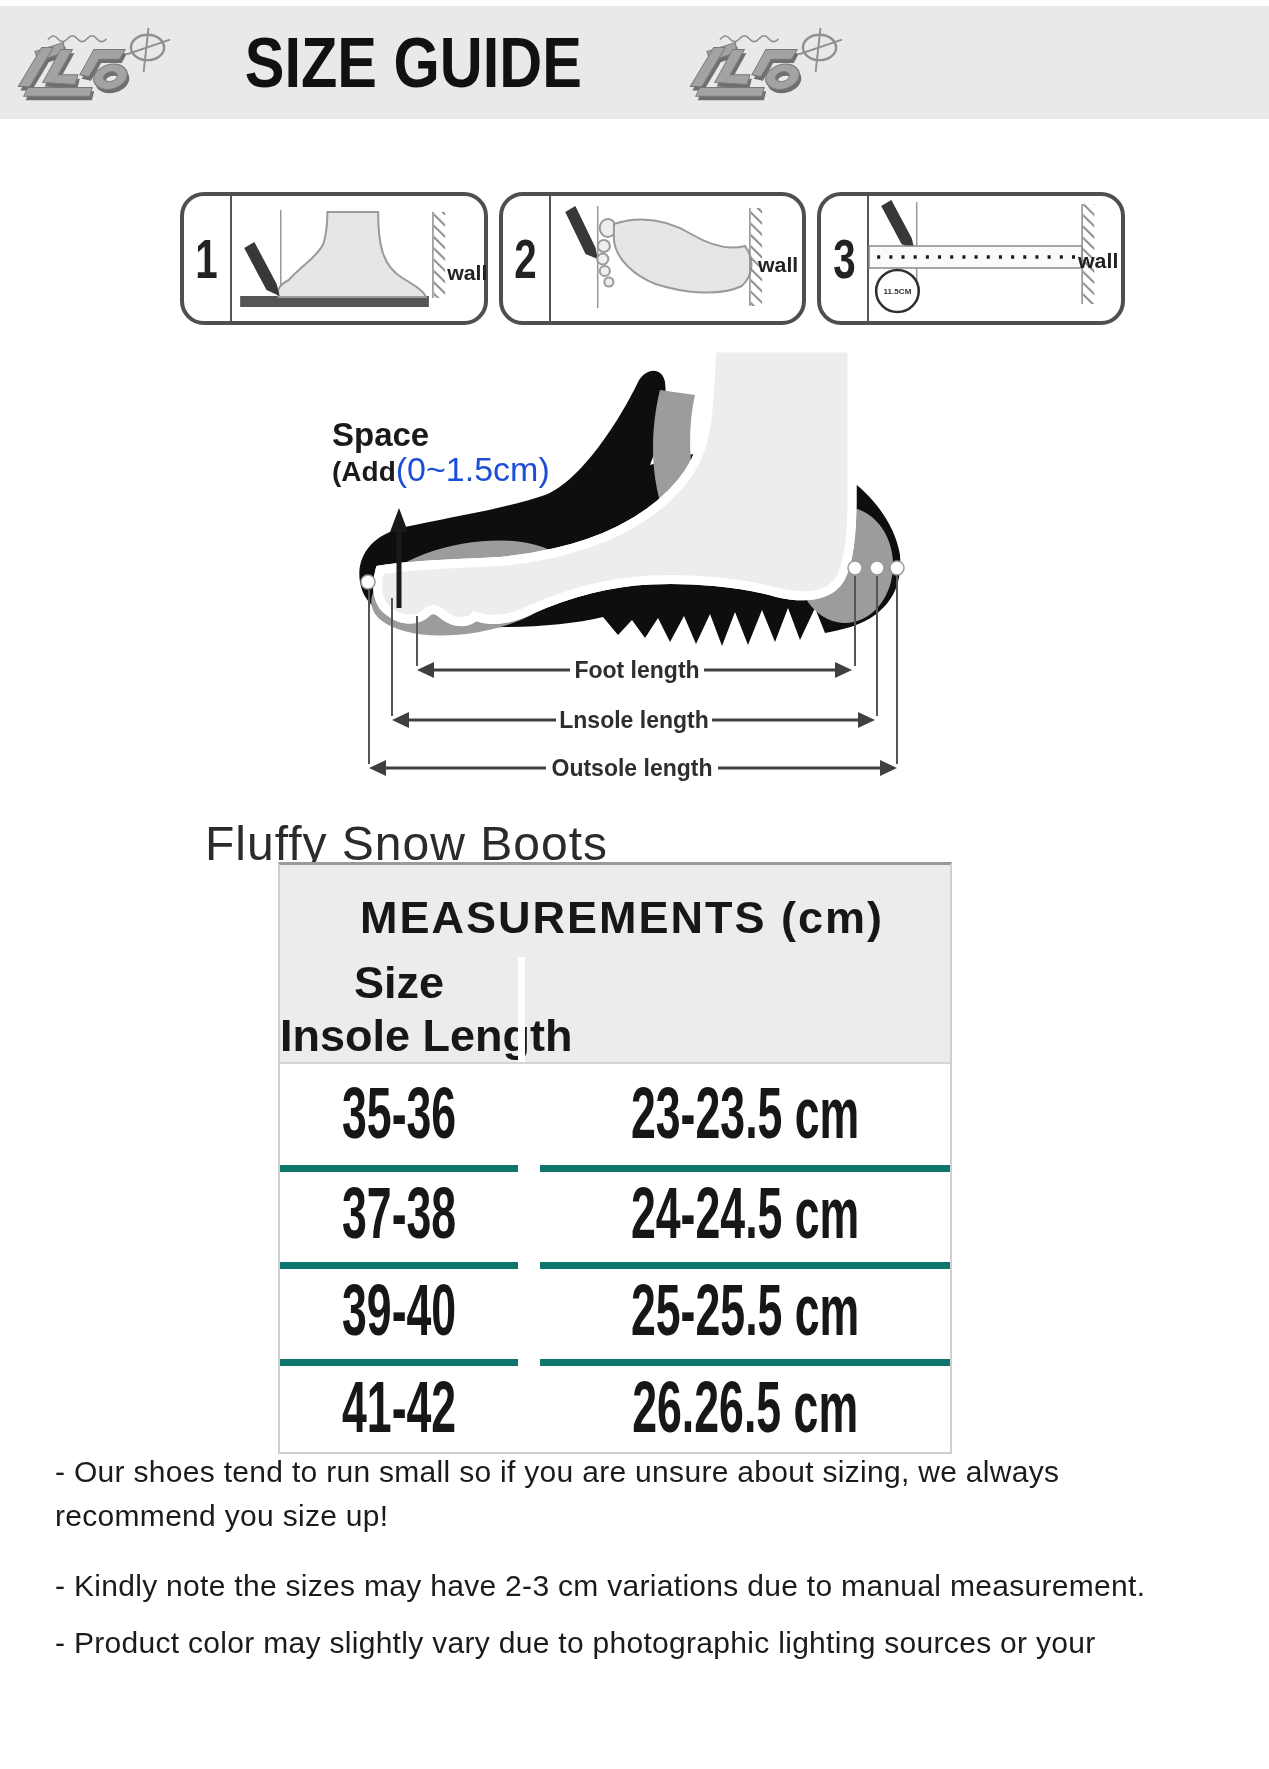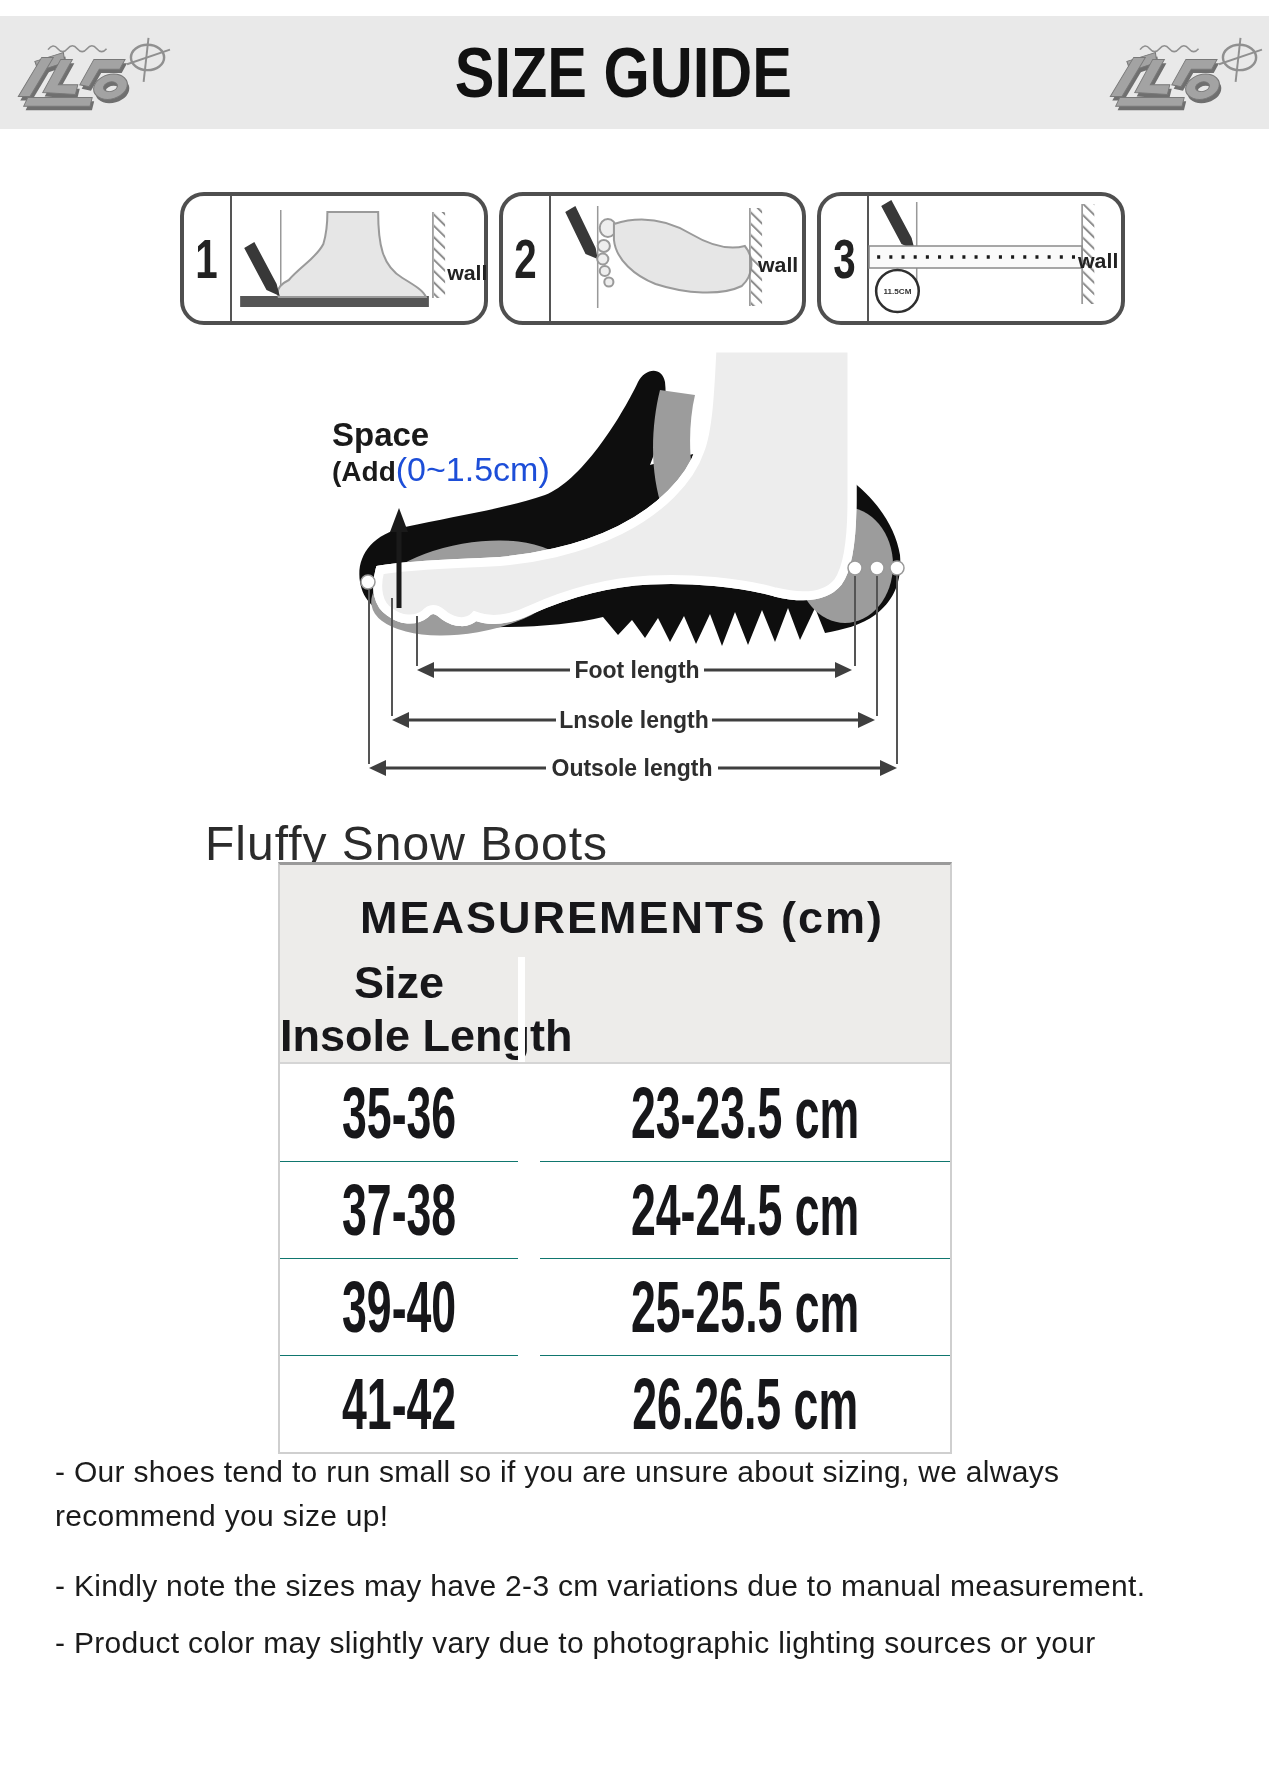--- a/index.html
+++ b/index.html
@@ -1,21 +1,21 @@
 <!DOCTYPE html>
 <html><head>
 <meta charset="utf-8">
 <style>
   html,body{margin:0;padding:0;background:#fff;}
   .page{position:relative;width:1269px;height:1769px;background:#ffffff;overflow:hidden;
         font-family:"Liberation Sans",sans-serif;color:#1a1a1a;}
 
   
-  .header-band{position:absolute;left:0;top:16px;width:1269px;height:113px;background:#e9e9e9;
-               display:flex;align-items:center;justify-content:space-between;}
+  .header-band{position:absolute;left:0;top:6px;width:1269px;height:113px;background:#e9e9e9;
+               display:flex;align-items:center;justify-content:flex-start;}
   .brand{width:177px;height:80px;margin-top:6px;}
   .brand.left{margin-right:38px;}
   .brand.right{margin-left:60px;}
   .page-title{display:inline-block;font-size:70px;font-weight:700;letter-spacing:0px;color:#111;
               transform:scaleX(0.85);white-space:nowrap;}
 
   
   .steps{position:absolute;left:180px;top:192px;width:945px;height:133px;display:flex;gap:11px;}
   .panel{position:relative;flex:1 1 0;border:4px solid #4f4f4f;border-radius:24px;background:#fff;}
   .panel-num{position:absolute;left:0;top:0;bottom:0;width:46px;border-right:2px solid #555;
@@ -38,22 +38,22 @@
                 letter-spacing:1px;color:#2b2b2b;}
   .size-table{position:absolute;left:278px;top:862px;width:674px;
               border:2px solid #cfcfcf;border-top:3px solid #9a9a9a;background:#fff;box-sizing:border-box;}
   .table-head{position:relative;height:197px;background:#edecea;border-bottom:2px solid #d5d5d5;}
   .table-title{padding-top:27px;text-align:center;font-size:45px;font-weight:700;letter-spacing:2px;color:#17171a;padding-left:14px;}
   .subrow{position:absolute;left:0;right:0;top:92px;bottom:0;display:flex;flex-direction:column;}
   .subrow .c1{width:238px;display:flex;align-items:center;justify-content:center;}
   .subrow .c2{flex:1;display:flex;align-items:center;justify-content:flex-start;}
   .sub-divider{position:absolute;left:238px;top:0;bottom:0;width:7px;background:#ffffff;}
   .sub-label{font-size:45px;font-weight:700;color:#17171a;}
-  .rows .row{display:flex;height:97px;gap:22px;background:#fff;}
-  .rows .row + .row .cell{border-top:1px solid #0f766e;}
+  .rows .row{display:flex;height:97px;gap:22px;background:#fff;align-items:center;}
+  .rows .row + .row .cell{border-top:7px solid #0f766e;}
   .cell{display:flex;align-items:center;justify-content:center;box-sizing:border-box;}
   .cell.size{width:238px;}
   .cell.val{flex:1;}
   .cell span{display:inline-block;font-size:72px;font-weight:700;color:#17171a;
              transform:scaleX(0.62);white-space:nowrap;}
 
   
   .notes{position:absolute;left:55px;top:1450px;width:1160px;}
   .note{margin:0 0 26px 0;}
   .note:nth-child(2){margin-bottom:13px;}

